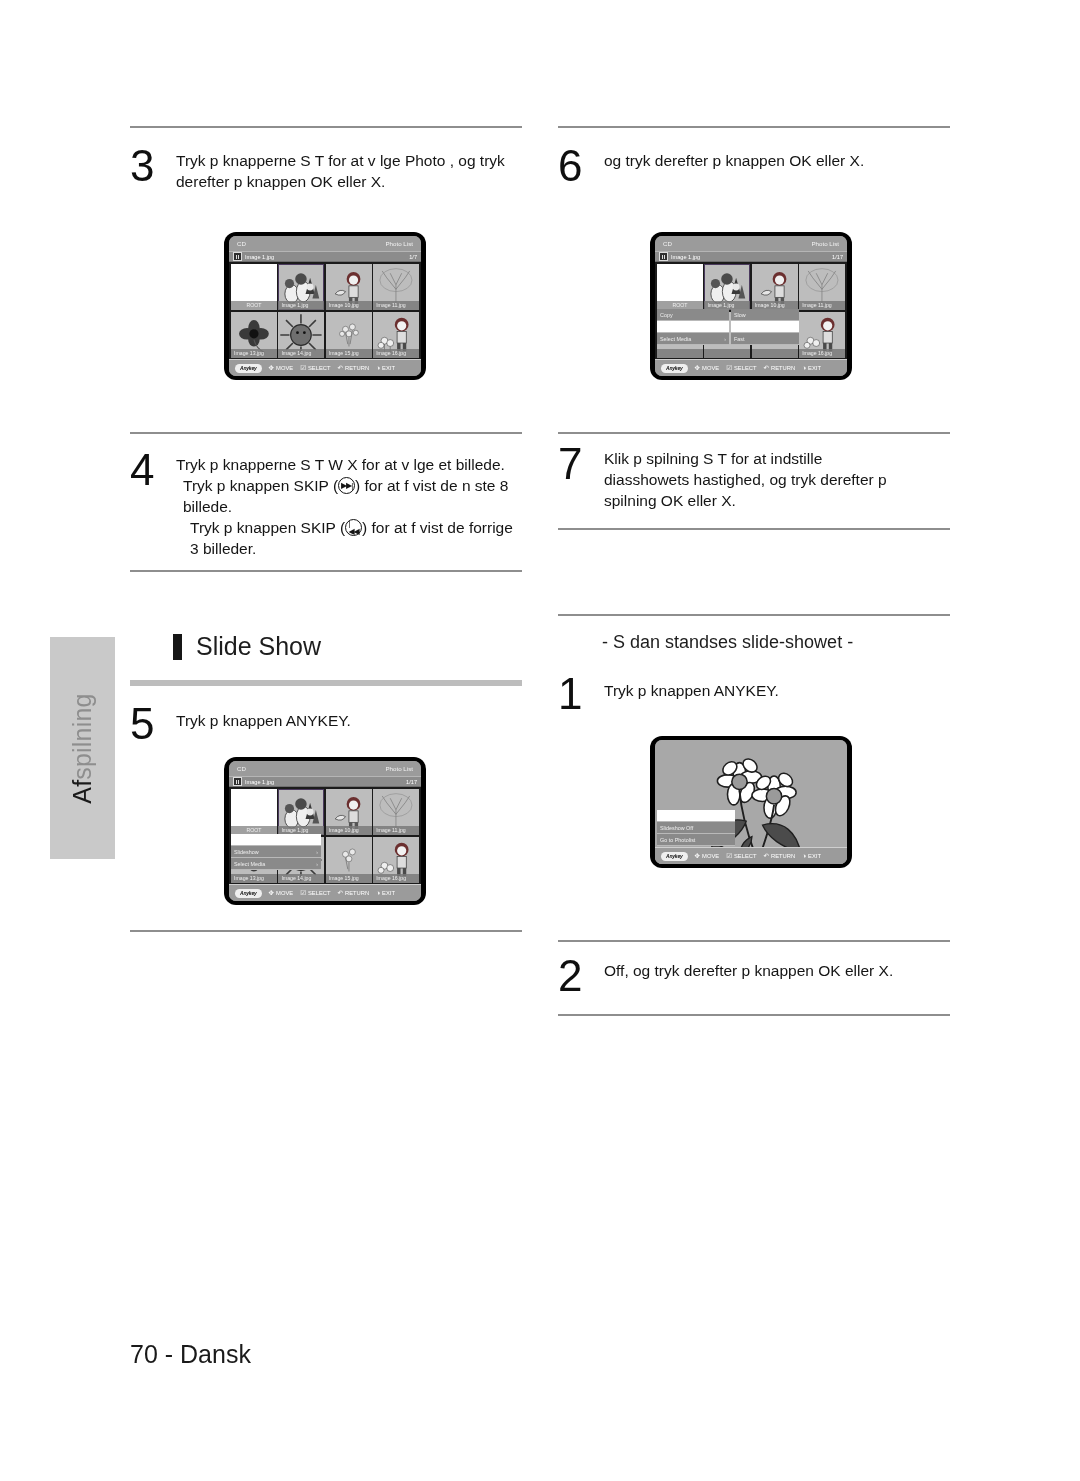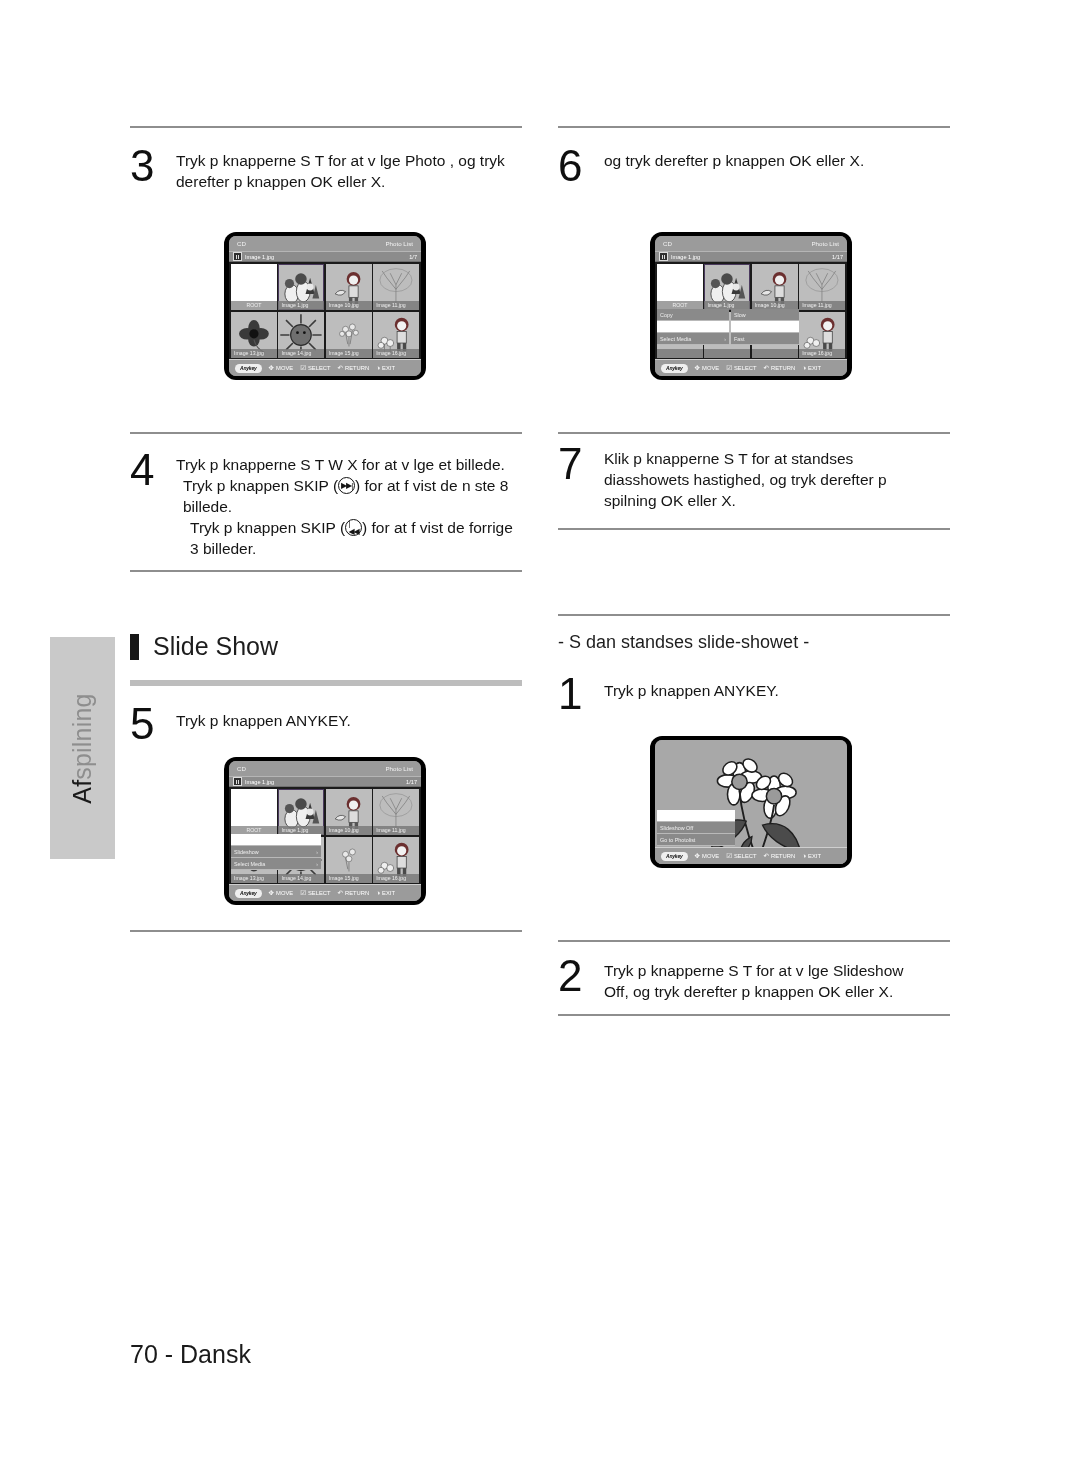--- a/index.html
+++ b/index.html
@@ -50,21 +50,21 @@
   .skip-ic{
     display:inline-block;vertical-align:-3px;width:15px;height:15px;
     border:1.4px solid #111;border-radius:50%;position:relative;
   }
   .skip-ic i{
     position:absolute;top:50%;left:50%;transform:translate(-50%,-50%);
     font-style:normal;font-size:8px;line-height:8px;letter-spacing:-1px;
   }
 
   
-  .sec-head{display:flex;align-items:center;gap:14px;}
+  .sec-head{display:flex;align-items:center;gap:14px;margin-left:43px;}
   .sec-bar{width:9px;height:26px;background:#161616;}
   .sec-title{font-size:25px;color:#1d1d1d;}
 
   .sub-head{font-size:18px;color:#1d1d1d;}
 
   
   .tv{
     position:relative;
     width:202px;height:148px;
     background:#000;
@@ -689,36 +689,36 @@
 </div>
 
 <div class="col col-right" style="top:432px;">
   <div class="rule"></div>
 </div>
 
 <div class="col col-right" style="top:440px;">
   <div class="step">
     <div class="step-num">7</div>
     <div class="step-body">
-      <p>Klik p  knapperne  S T for at standses</p>
+      <p>Klik p  spilning  S T for at indstille</p>
       <p>diasshowets hastighed, og tryk derefter p</p>
       <p>spilning OK eller  X.</p>
     </div>
   </div>
 </div>
 
 <div class="col col-right" style="top:528px;">
   <div class="rule"></div>
 </div>
 
 <div class="col col-right" style="top:614px;">
   <div class="rule"></div>
 </div>
 
-<div class="col col-right" style="top:632px;">
+<div class="col col-right" style="top:632px;margin-left:44px;">
   <div class="sub-head">- S dan standses slide-showet -</div>
 </div>
 
 <div class="col col-right" style="top:670px;">
   <div class="step">
     <div class="step-num">1</div>
     <div class="step-body" style="padding-top:10px;">
       <p>Tryk p  knappen  ANYKEY.</p>
     </div>
   </div>
@@ -798,21 +798,20 @@
 </div>
 
 <div class="col col-right" style="top:940px;">
   <div class="rule"></div>
 </div>
 
 <div class="col col-right" style="top:952px;">
   <div class="step">
     <div class="step-num">2</div>
     <div class="step-body">
-      <p>Tryk p  knapperne  S T for at v lge  Slideshow</p>
       <p>Off, og tryk derefter p  knappen  OK eller  X.</p>
     </div>
   </div>
 </div>
 
 <div class="col col-right" style="top:1014px;">
   <div class="rule"></div>
 </div>
 
 <div class="footer">70 - Dansk</div>

